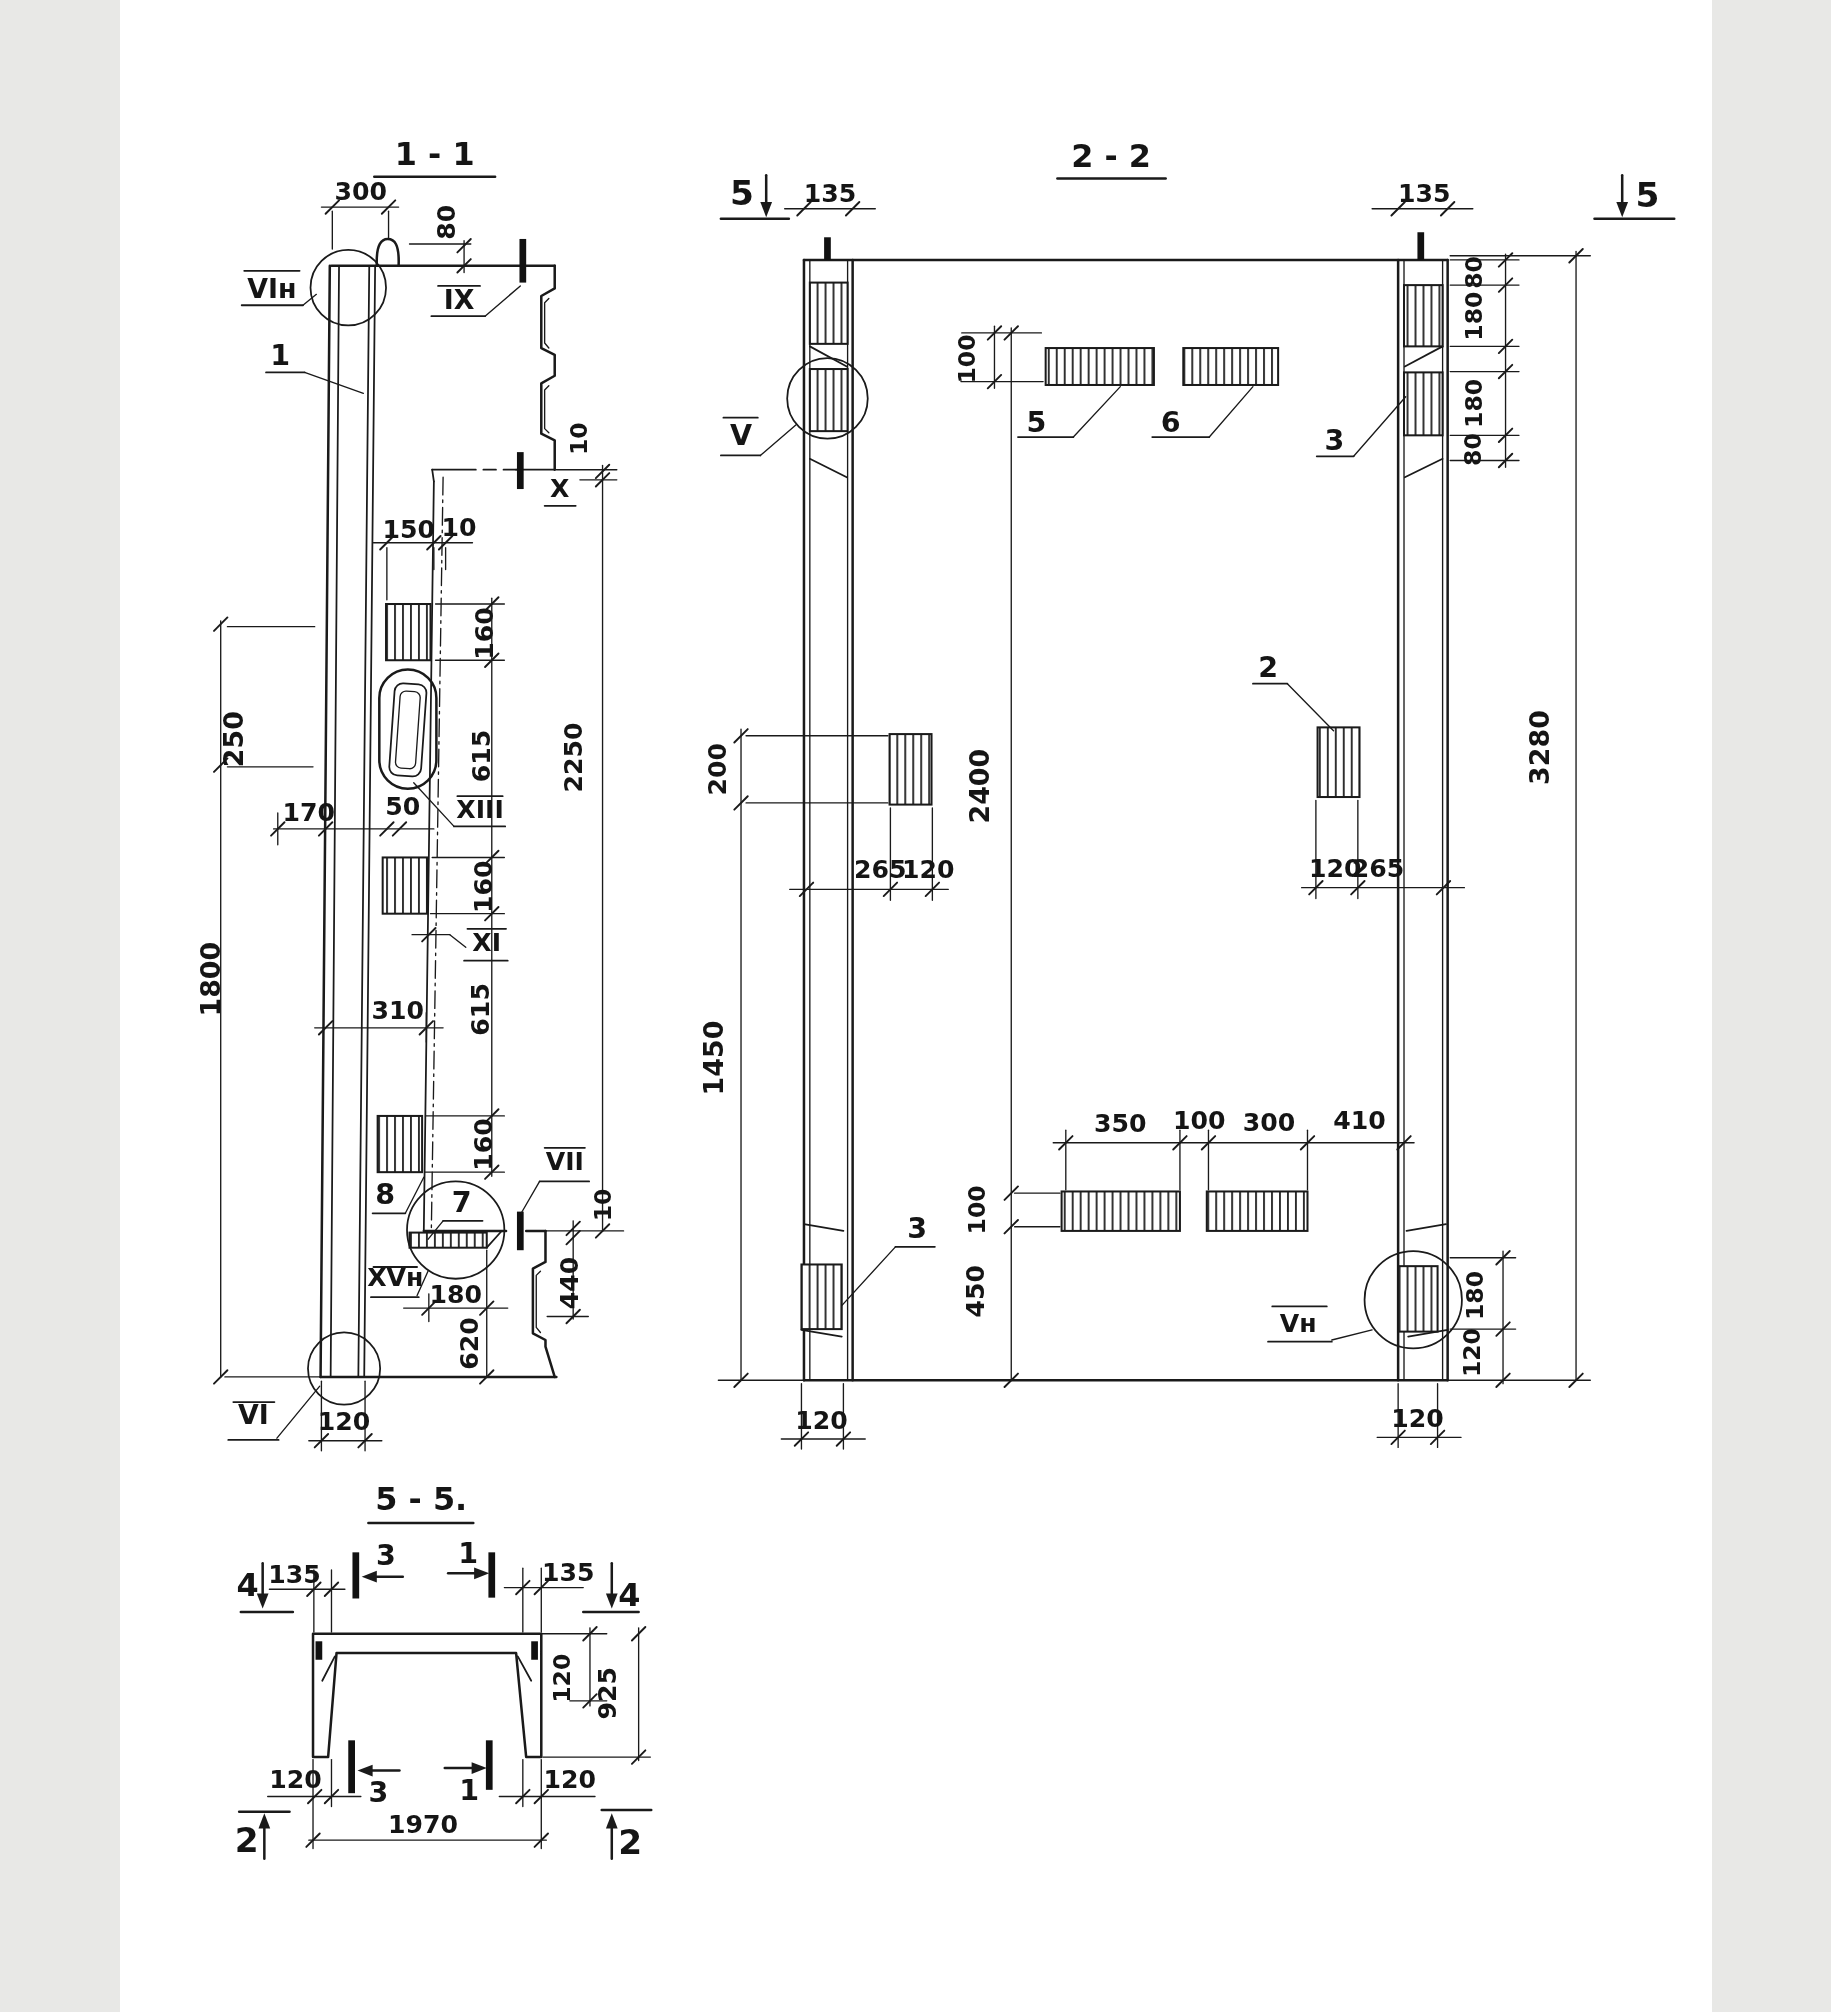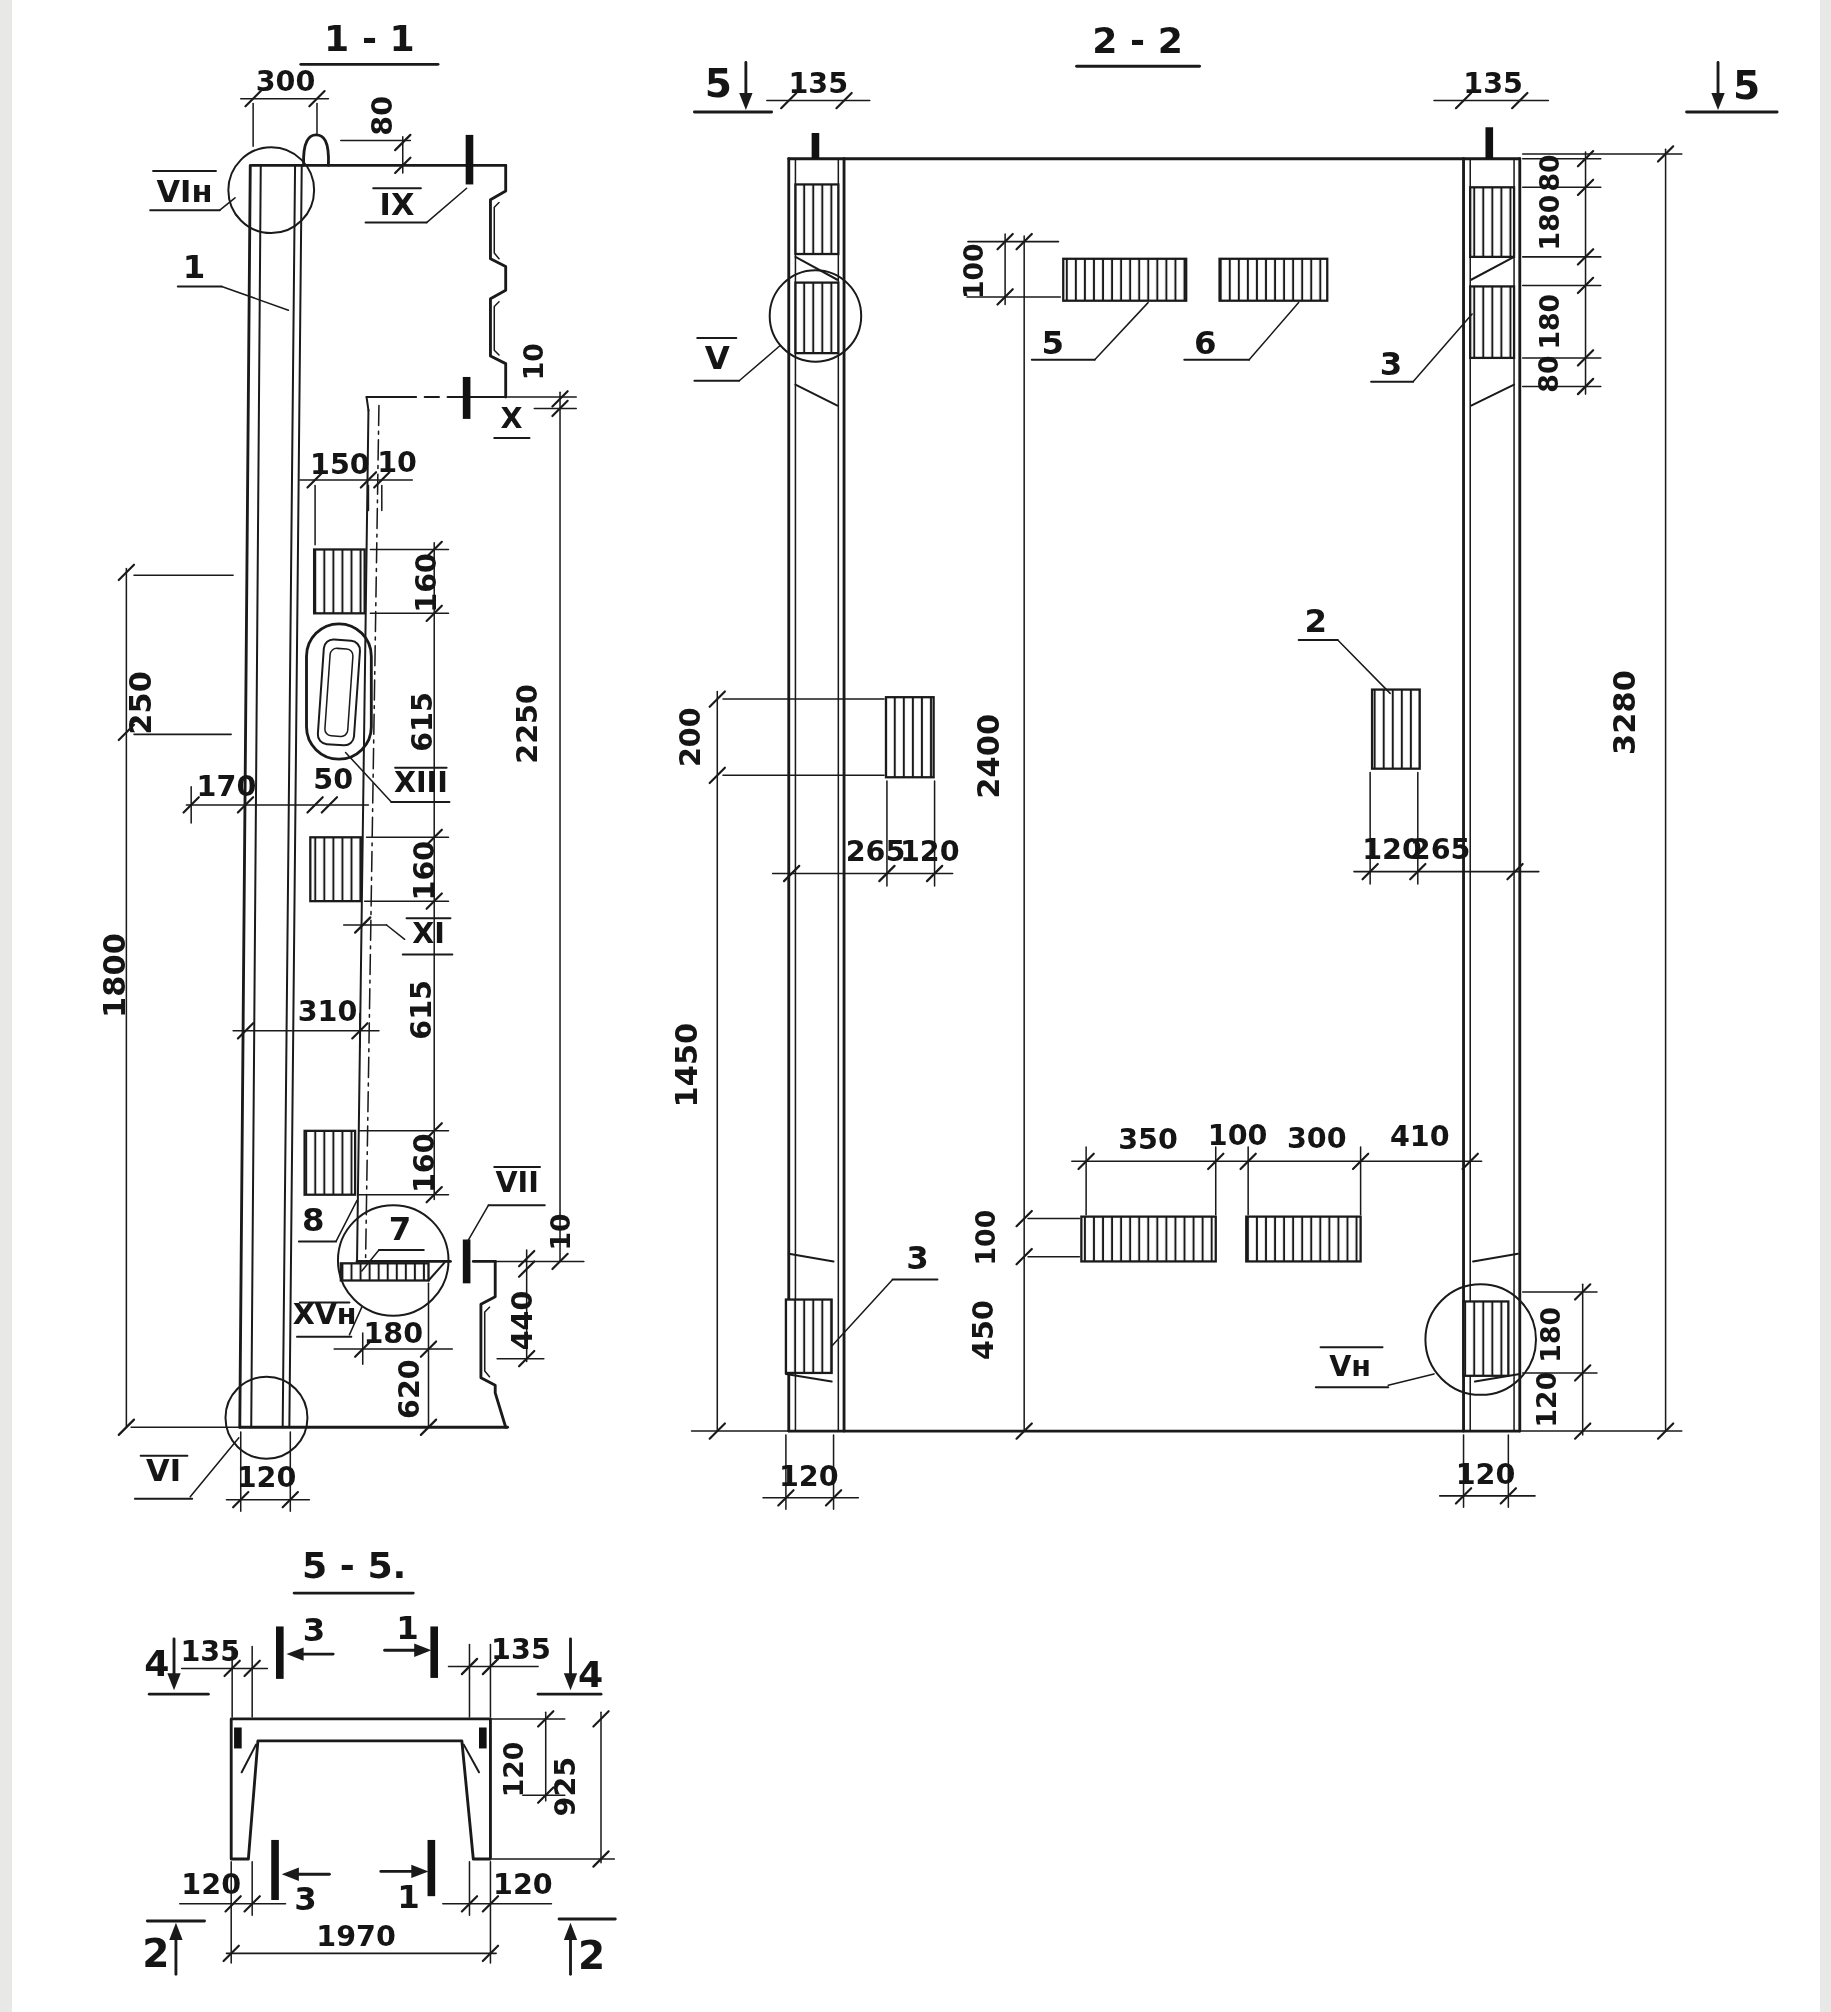--- a/index.html
+++ b/index.html
@@ -1,16 +1,16 @@
 <!DOCTYPE html>
 <html><head>
 <meta charset="utf-8">
 <style>
   html,body{margin:0;padding:0;background:#e8e8e6;}
-  .sheet{position:relative;width:1808px;height:2012px;background:#ffffff;margin:0 auto;overflow:hidden;}
+  .sheet{position:relative;width:1592px;height:2012px;background:#ffffff;margin:0 auto;overflow:hidden;}
   svg{display:block;width:100%;height:100%;}
   .ln{stroke:#1a1a1a;fill:none;stroke-width:3;stroke-linecap:round;stroke-linejoin:round}
   .md{stroke-width:2.1}
   .tn{stroke-width:1.6}
   .tk{stroke:#1a1a1a;stroke-width:2.3;stroke-linecap:round}
   .thk{stroke:#111111;stroke-width:8;stroke-linecap:butt}
   .dash{stroke-dasharray:15 9}
   .ddot{stroke-dasharray:21 6 3 6}
   .hvfill{fill:url(#hv);stroke:#1a1a1a;stroke-width:2.4}
   .arw{fill:#1a1a1a;stroke:none}

